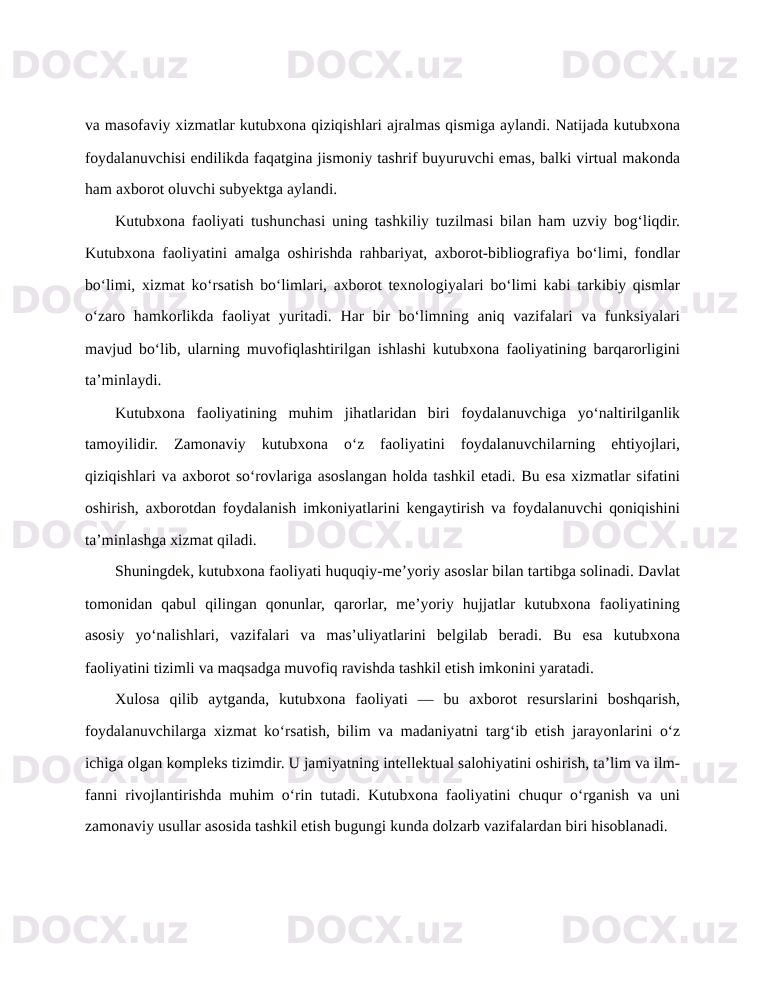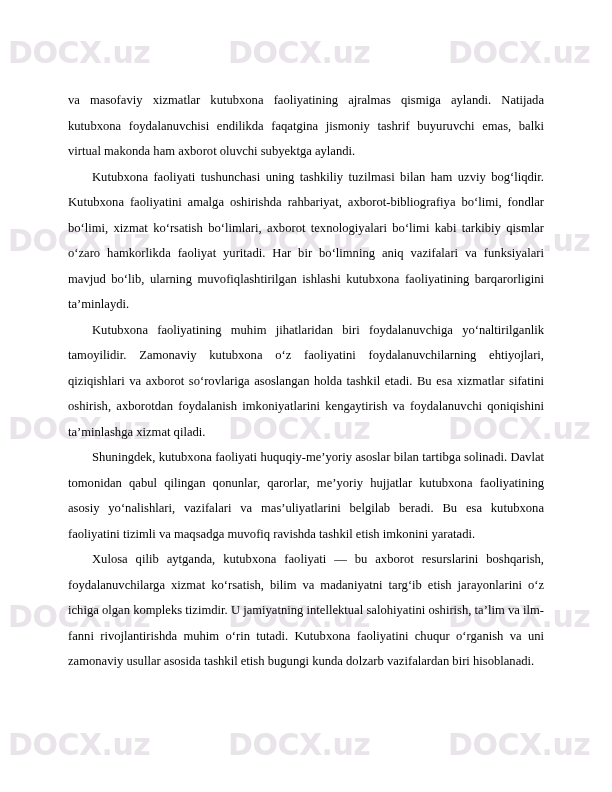--- a/index.html
+++ b/index.html
@@ -98,19 +98,19 @@
   <div class="wm wm-r4 wm-c2"><span>DOCX</span><span class="dot">.uz</span></div>
   <div class="wm wm-r4 wm-c3"><span>DOCX</span><span class="dot">.uz</span></div>
 
   <div class="wm wm-r5 wm-c1"><span>DOCX</span><span class="dot">.uz</span></div>
   <div class="wm wm-r5 wm-c2"><span>DOCX</span><span class="dot">.uz</span></div>
   <div class="wm wm-r5 wm-c3"><span>DOCX</span><span class="dot">.uz</span></div>
 </div>
 
 <div id="page">
   <div id="content">
-    <p class="para first">va masofaviy xizmatlar kutubxona faoliyatining ajralmas qismiga aylandi. Natijada kutubxona foydalanuvchisi endilikda faqatgina jismoniy tashrif buyuruvchi emas, balki virtual makonda ham axborot oluvchi subyektga aylandi.</p>
+    <p class="para first">va masofaviy xizmatlar kutubxona qiziqishlari ajralmas qismiga aylandi. Natijada kutubxona foydalanuvchisi endilikda faqatgina jismoniy tashrif buyuruvchi emas, balki virtual makonda ham axborot oluvchi subyektga aylandi.</p>
     <p class="para">Kutubxona faoliyati tushunchasi uning tashkiliy tuzilmasi bilan ham uzviy bog‘liqdir. Kutubxona faoliyatini amalga oshirishda rahbariyat, axborot-bibliografiya bo‘limi, fondlar bo‘limi, xizmat ko‘rsatish bo‘limlari, axborot texnologiyalari bo‘limi kabi tarkibiy qismlar o‘zaro hamkorlikda faoliyat yuritadi. Har bir bo‘limning aniq vazifalari va funksiyalari mavjud bo‘lib, ularning muvofiqlashtirilgan ishlashi kutubxona faoliyatining barqarorligini ta’minlaydi.</p>
     <p class="para">Kutubxona faoliyatining muhim jihatlaridan biri foydalanuvchiga yo‘naltirilganlik tamoyilidir. Zamonaviy kutubxona o‘z faoliyatini foydalanuvchilarning ehtiyojlari, qiziqishlari va axborot so‘rovlariga asoslangan holda tashkil etadi. Bu esa xizmatlar sifatini oshirish, axborotdan foydalanish imkoniyatlarini kengaytirish va foydalanuvchi qoniqishini ta’minlashga xizmat qiladi.</p>
     <p class="para">Shuningdek, kutubxona faoliyati huquqiy-me’yoriy asoslar bilan tartibga solinadi. Davlat tomonidan qabul qilingan qonunlar, qarorlar, me’yoriy hujjatlar kutubxona faoliyatining asosiy yo‘nalishlari, vazifalari va mas’uliyatlarini belgilab beradi. Bu esa kutubxona faoliyatini tizimli va maqsadga muvofiq ravishda tashkil etish imkonini yaratadi.</p>
     <p class="para">Xulosa qilib aytganda, kutubxona faoliyati — bu axborot resurslarini boshqarish, foydalanuvchilarga xizmat ko‘rsatish, bilim va madaniyatni targ‘ib etish jarayonlarini o‘z ichiga olgan kompleks tizimdir. U jamiyatning intellektual salohiyatini oshirish, ta’lim va ilm-fanni rivojlantirishda muhim o‘rin tutadi. Kutubxona faoliyatini chuqur o‘rganish va uni zamonaviy usullar asosida tashkil etish bugungi kunda dolzarb vazifalardan biri hisoblanadi.</p>
   </div>
 </div>
 
 </body></html>

